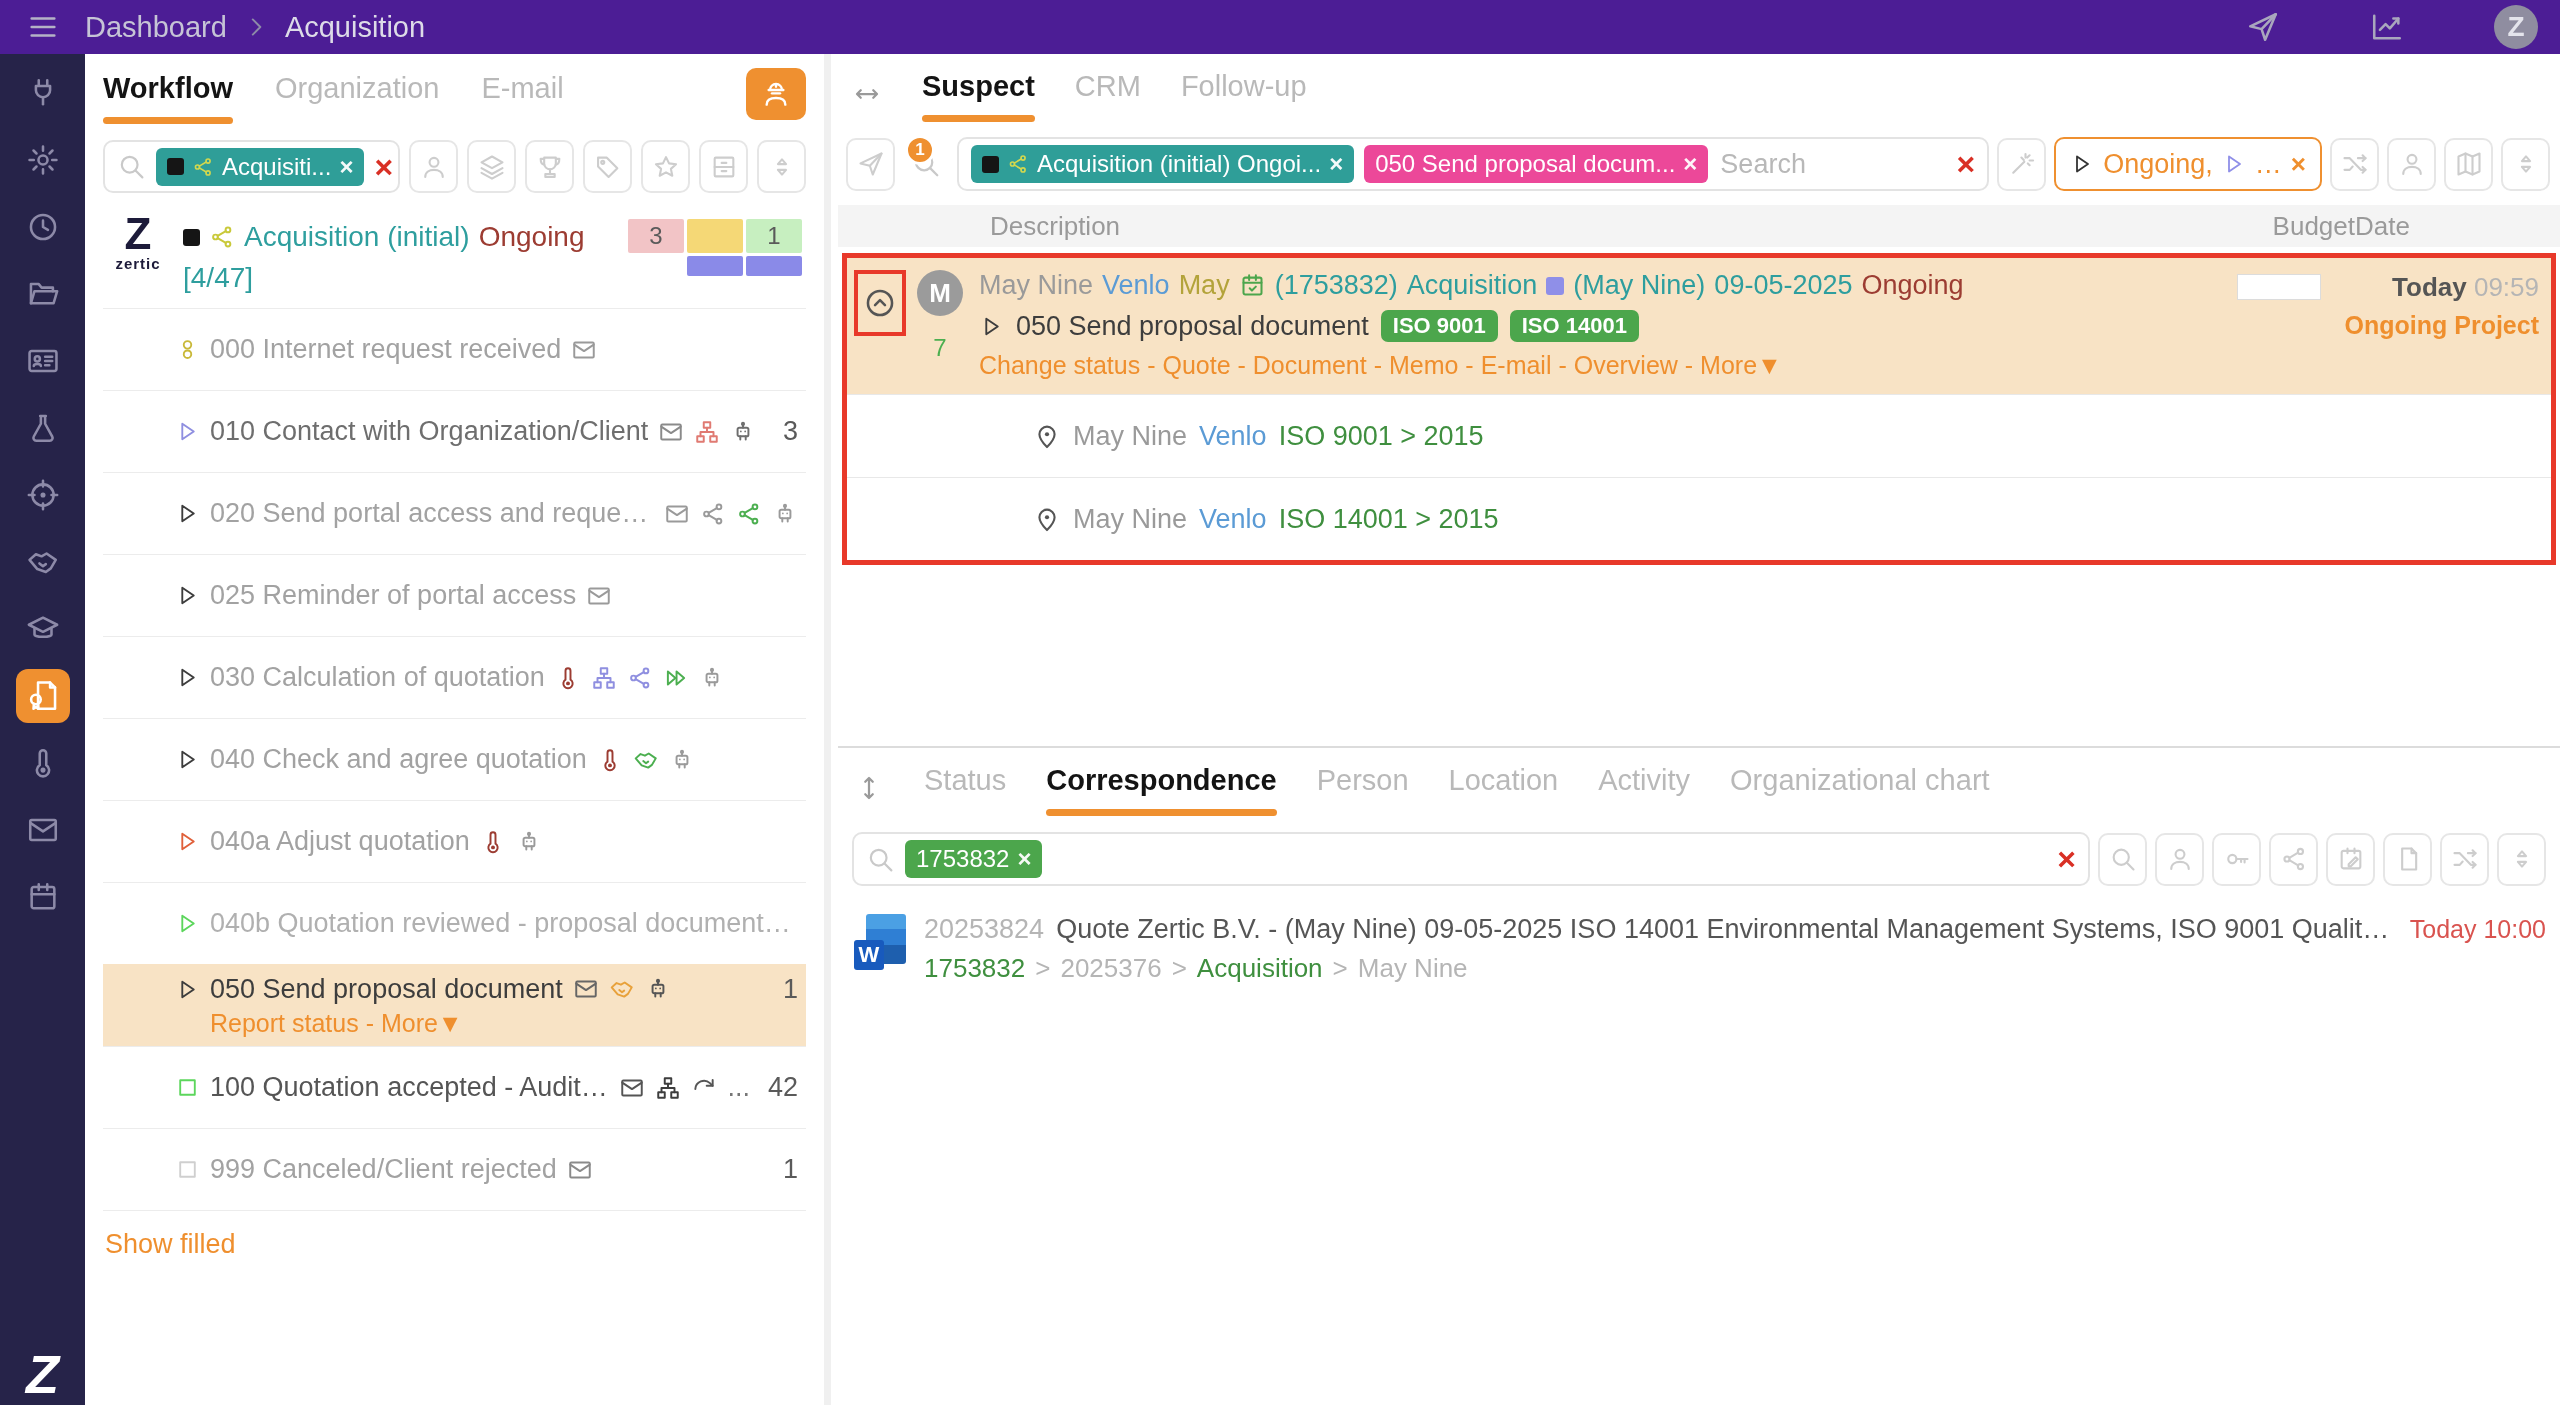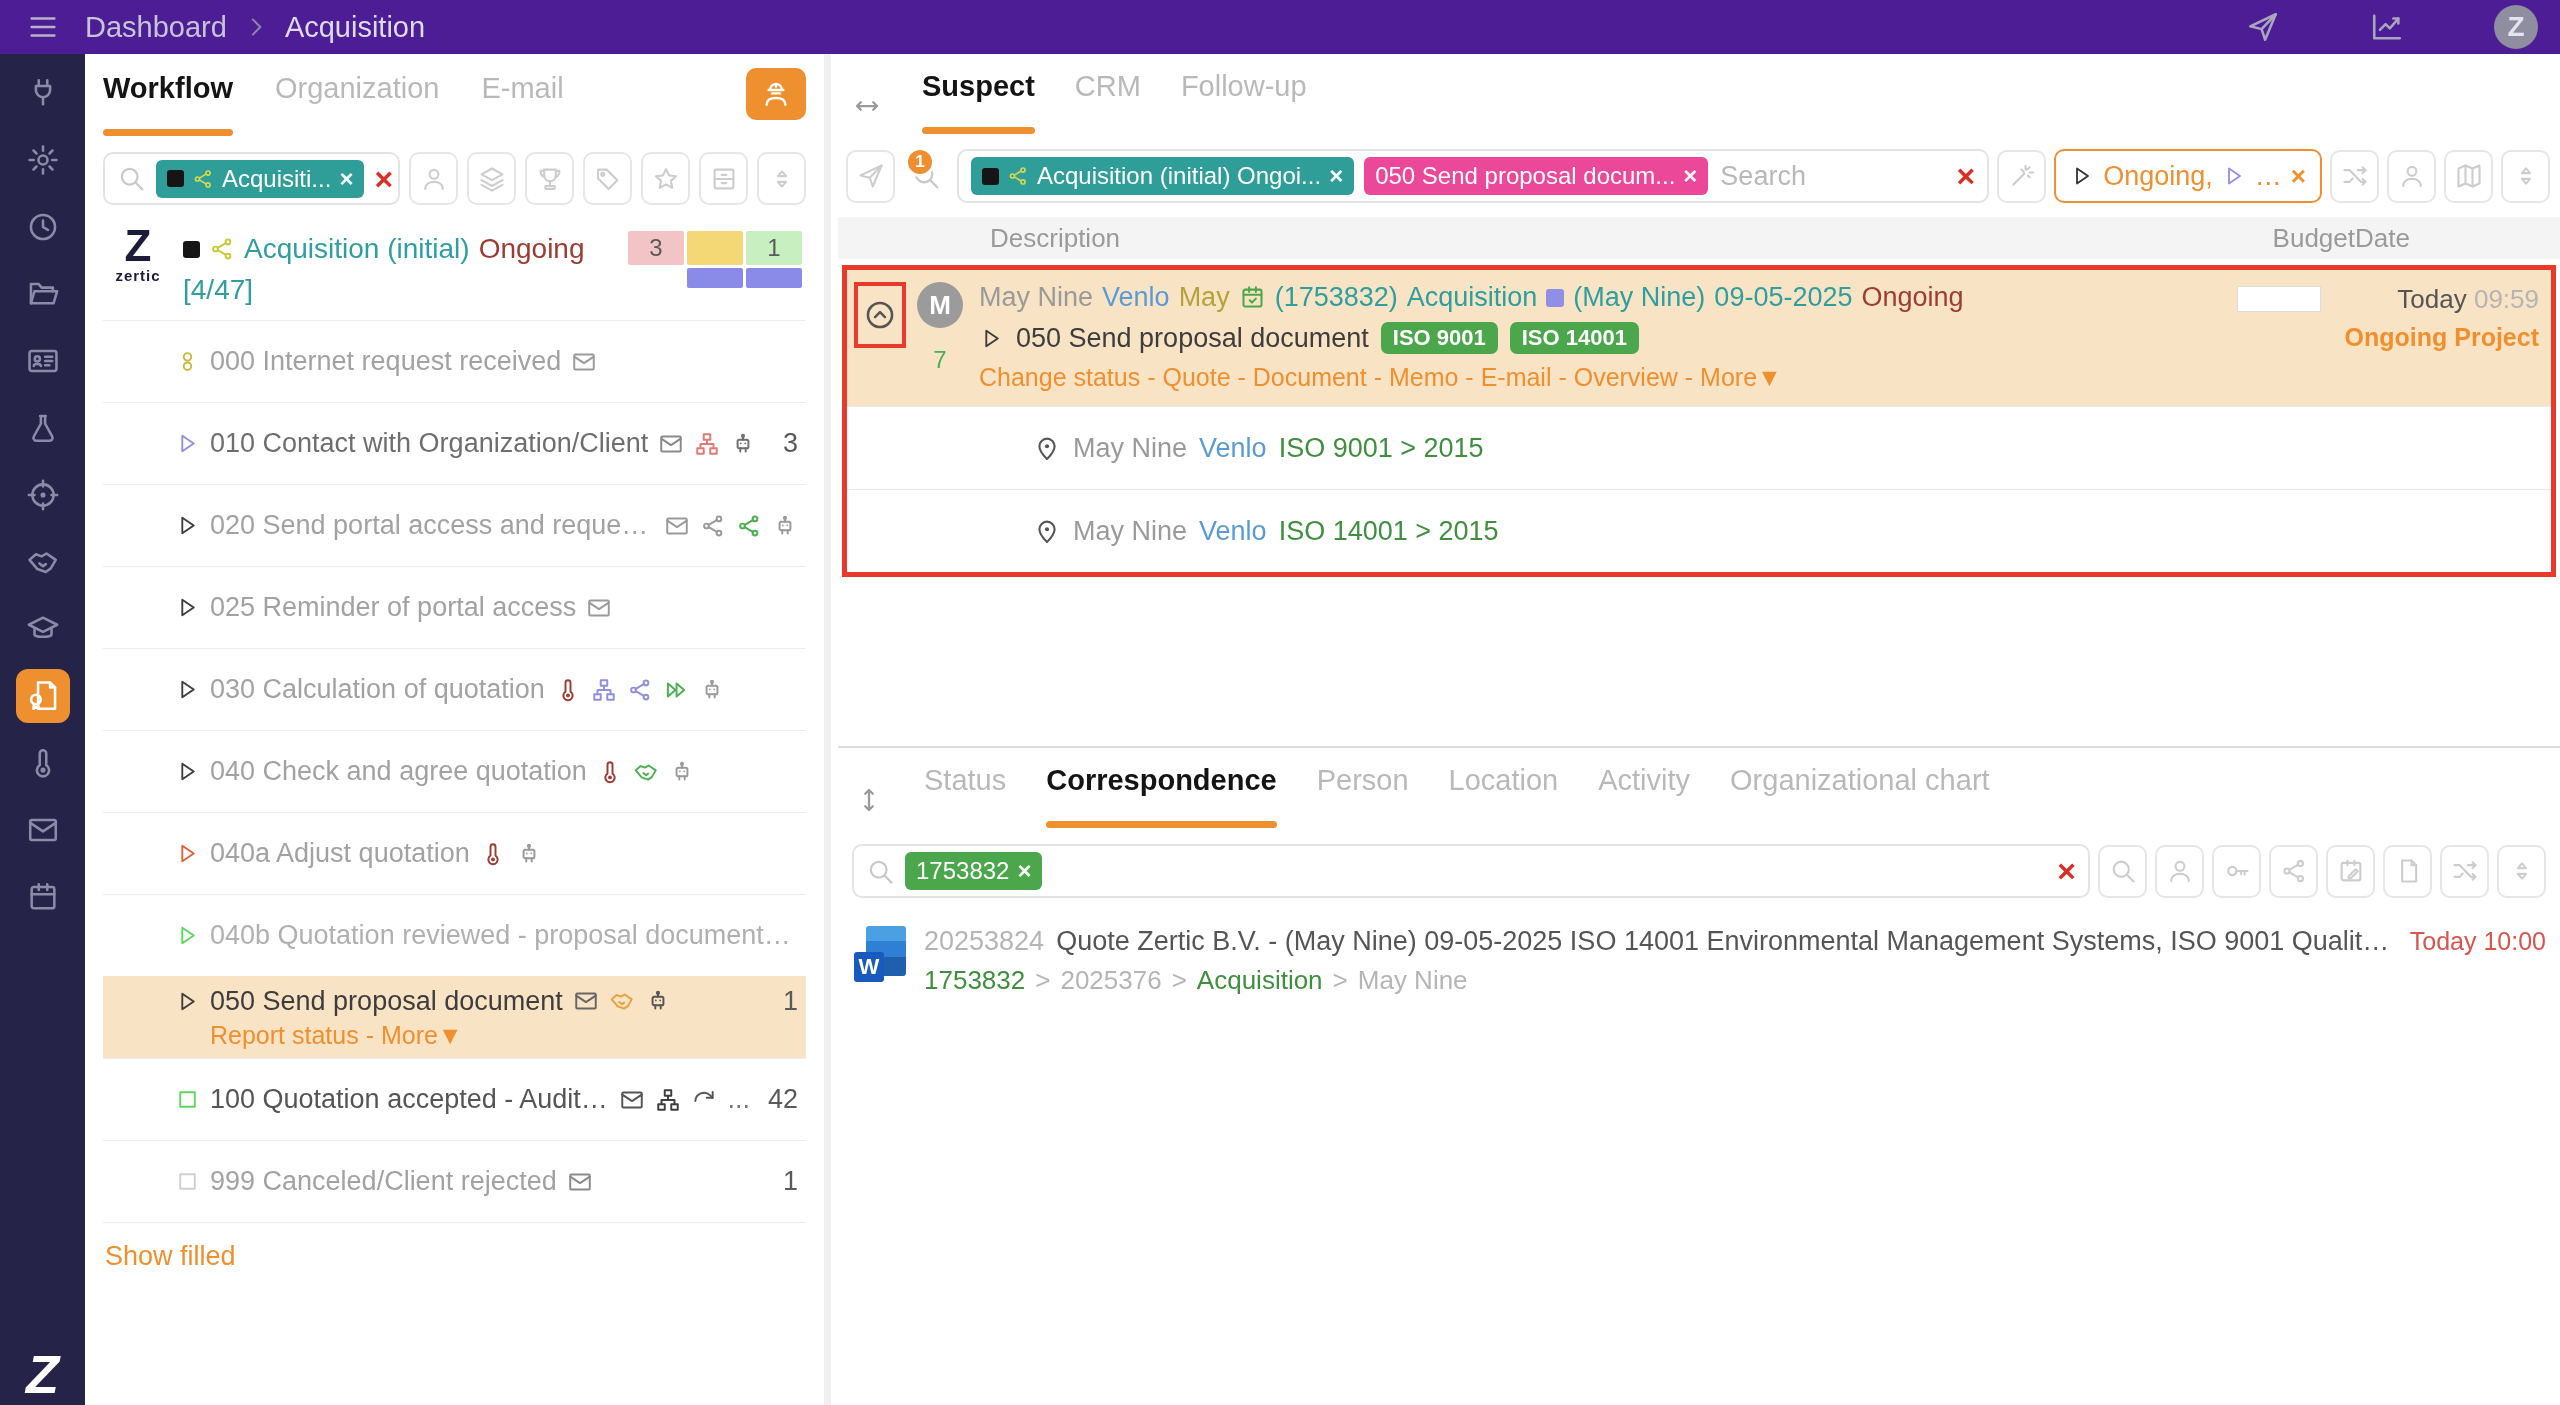--- a/index.html
+++ b/index.html
@@ -29,21 +29,21 @@
                font-size:34px; border-radius:12px; flex:none; }
   .rail-item.active { background:#ef9030; color:#fff; }
   .rail-logo { margin-top:auto; margin-bottom:4px; color:#fff; font-size:54px; font-weight:800;
                font-style:italic; line-height:1; }
 
   
   .left-panel { position:absolute; left:85px; top:54px; bottom:0; width:746px; background:#fff;
                 border-right:7px solid #f0f0f0; }
   .lp-inner { padding:18px 18px 0 18px; height:100%; overflow:hidden; position:relative; }
   .tabs { display:flex; gap:42px; font-size:29px; color:#b9b9b9; align-items:flex-end; }
-  .tab { padding-bottom:31px; position:relative; white-space:nowrap; }
+  .tab { padding-bottom:19px; position:relative; white-space:nowrap; }
   .tab.active { color:#141414; font-weight:bold; }
   .tab.active::after { content:""; position:absolute; left:0; right:0; bottom:0; height:7px;
                        border-radius:4px; background:#ef9030; }
   .lp-add { position:absolute; top:14px; right:18px; width:60px; height:52px; background:#ef9030;
             border-radius:10px; color:#fff; display:grid; place-items:center; font-size:32px; }
   .srow { display:flex; gap:9px; margin-top:16px; align-items:center; }
   .sbox { flex:1; height:53px; border:2px solid #e3e3e3; border-radius:10px; display:flex;
           align-items:center; gap:10px; padding:0 12px; min-width:0; background:#fff; }
   .mag { color:#c9c9c9; font-size:29px; }
   .chip { display:inline-flex; align-items:center; gap:8px; height:38px; padding:0 11px;
@@ -117,21 +117,21 @@
   .av-count { color:#4caf50; font-size:24px; margin-top:18px; }
   .rec-main { flex:1; min-width:0; padding-left:8px; }
   .rec-line1 { display:flex; flex-wrap:wrap; gap:9px; align-items:center; font-size:27px; }
   .mini-sq { width:18px; height:18px; border-radius:3px; display:inline-block; flex:none; }
   .rec-line2 { display:flex; align-items:center; gap:12px; margin-top:9px; font-size:27px; color:#3d3d3d; }
   .iso { background:#4ca64c; color:#fff; font-size:22px; font-weight:bold; padding:3px 12px; border-radius:7px; flex:none; }
   .rec-line3 { margin-top:9px; font-size:25px; color:#ef8f2e; }
   .budget-cell { flex:none; width:225px; display:flex; justify-content:flex-end; align-items:flex-start; padding-top:4px; }
   .budget-bar { width:84px; height:26px; background:#fff; border:1px solid #dcdcdc; }
   .date-cell { flex:none; width:218px; text-align:right; font-size:26px; padding-top:2px; }
-  .d-day { color:#555; } .d-time { color:#b5b5b5; }
+  .d-day { color:#555;font-weight:bold; } .d-time { color:#b5b5b5; }
   .project { color:#ef8f2e; font-weight:bold; font-size:25px; margin-top:8px; }
   .hl-sub { background:#fff; border-top:1px solid #e8e8e8; height:83px; display:flex; align-items:center;
             padding-left:186px; gap:12px; font-size:27px; }
   .pin { color:#555; font-size:28px; }
 
   .rb { border-top:2px solid #dcdcdc; flex:1; padding:16px 14px 0 14px; }
   .rb-srow { display:flex; gap:8px; margin-top:16px; align-items:center; }
   .rb-item { display:flex; gap:18px; margin-top:28px; padding-left:2px; }
   .word-icon { position:relative; width:52px; height:56px; flex:none; }
   .word-page { position:absolute; right:0; top:0; width:40px; height:50px; border-radius:3px;

